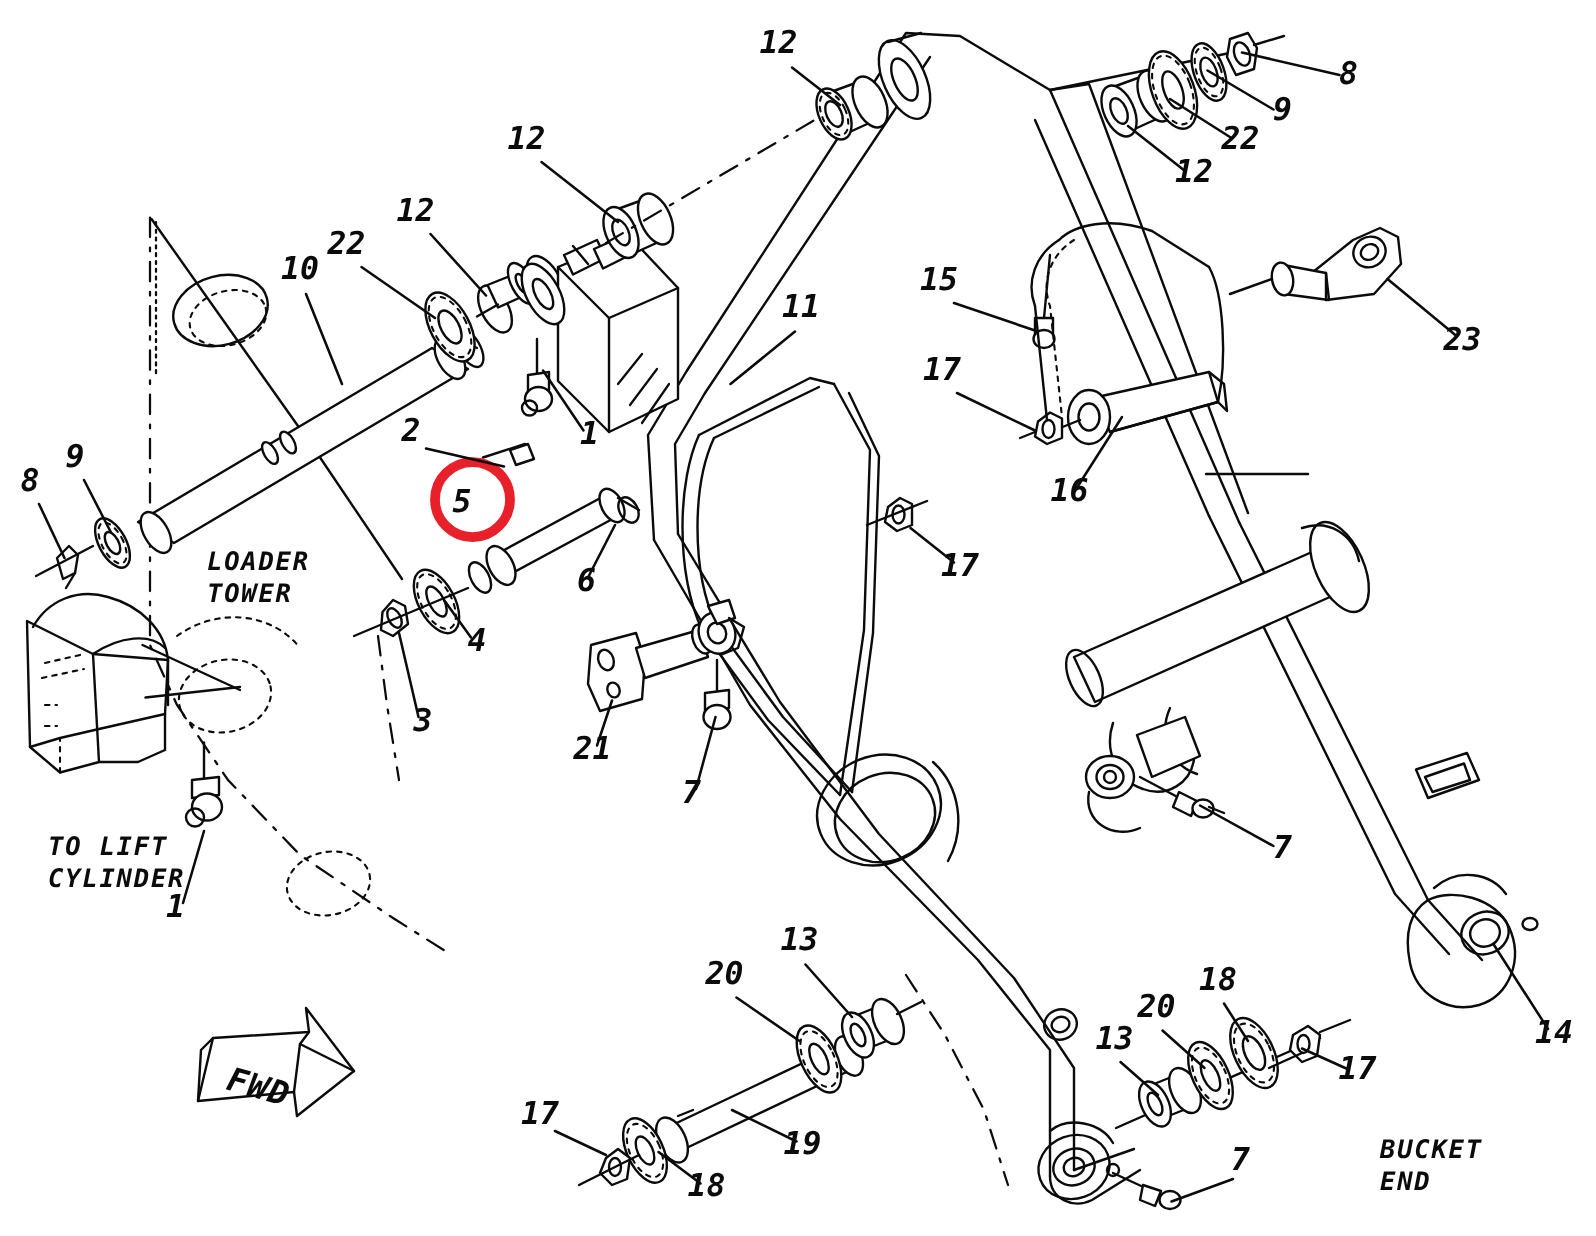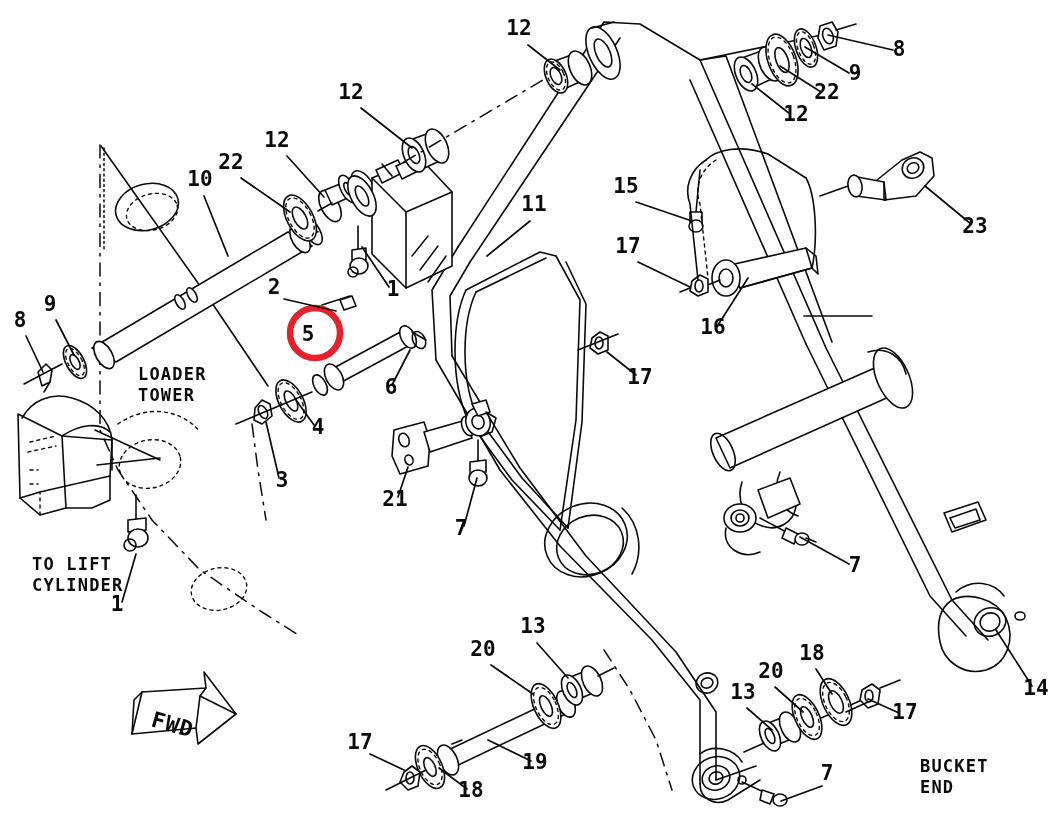--- a/index.html
+++ b/index.html
@@ -1,19 +1,19 @@
 <!DOCTYPE html>
 <html><head>
 <meta charset="utf-8">
 <title>Parts Diagram</title>
 <style>
   html,body{margin:0;padding:0;background:#ffffff;}
   body{width:1064px;height:824px;overflow:hidden;
        font-family:"DejaVu Sans Mono","Liberation Mono",monospace;}
-  #sheet{position:relative;width:1064px;height:824px;background:#fff;}
+  #sheet{position:relative;width:1064px;height:824px;background:#fff;font-style:italic;}
   svg#diagram{position:absolute;left:0;top:0;width:1064px;height:824px;}
   .ln{fill:none;stroke:#0b0b0b;stroke-width:1.6;stroke-linecap:round;stroke-linejoin:round;}
   .ln-f{fill:#ffffff;stroke:#0b0b0b;stroke-width:1.6;stroke-linejoin:round;stroke-linecap:round;}
   .hatch{fill:none;stroke:#0b0b0b;stroke-width:1.5;stroke-linecap:round;}
   .dash{fill:none;stroke:#0b0b0b;stroke-width:1.5;stroke-dasharray:13 7 2.5 7;stroke-linecap:round;}
   .dot{fill:none;stroke:#0b0b0b;stroke-width:1.5;stroke-dasharray:2 3.2;stroke-linecap:round;}
   .dot2{fill:none;stroke:#0b0b0b;stroke-width:1.4;stroke-dasharray:3 4;stroke-linecap:round;}
   .lead{fill:none;stroke:#0b0b0b;stroke-width:1.7;stroke-linecap:round;}
   .callout{font-family:"DejaVu Sans Mono","Liberation Mono",monospace;
            font-size:21px;font-weight:700;fill:#0b0b0b;}

